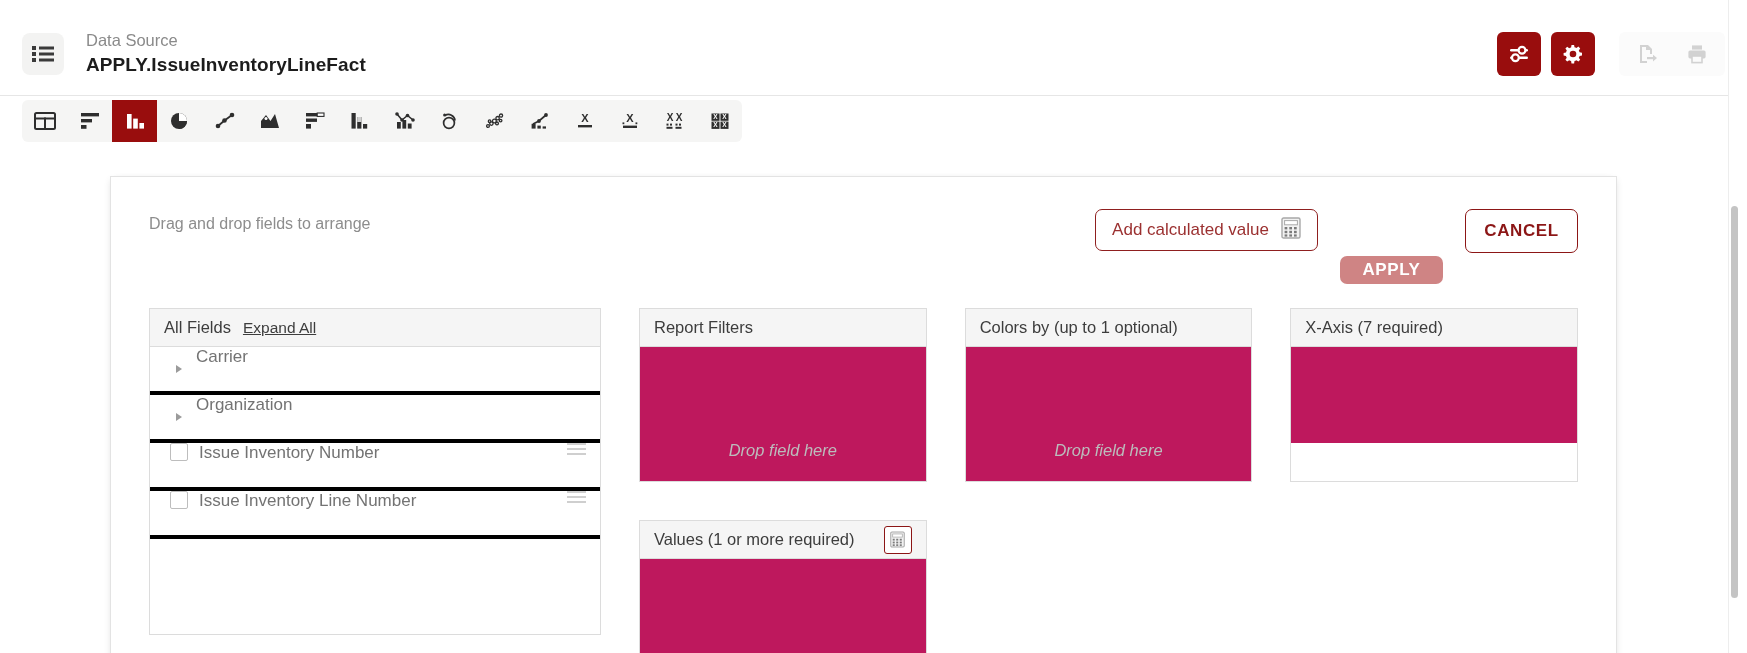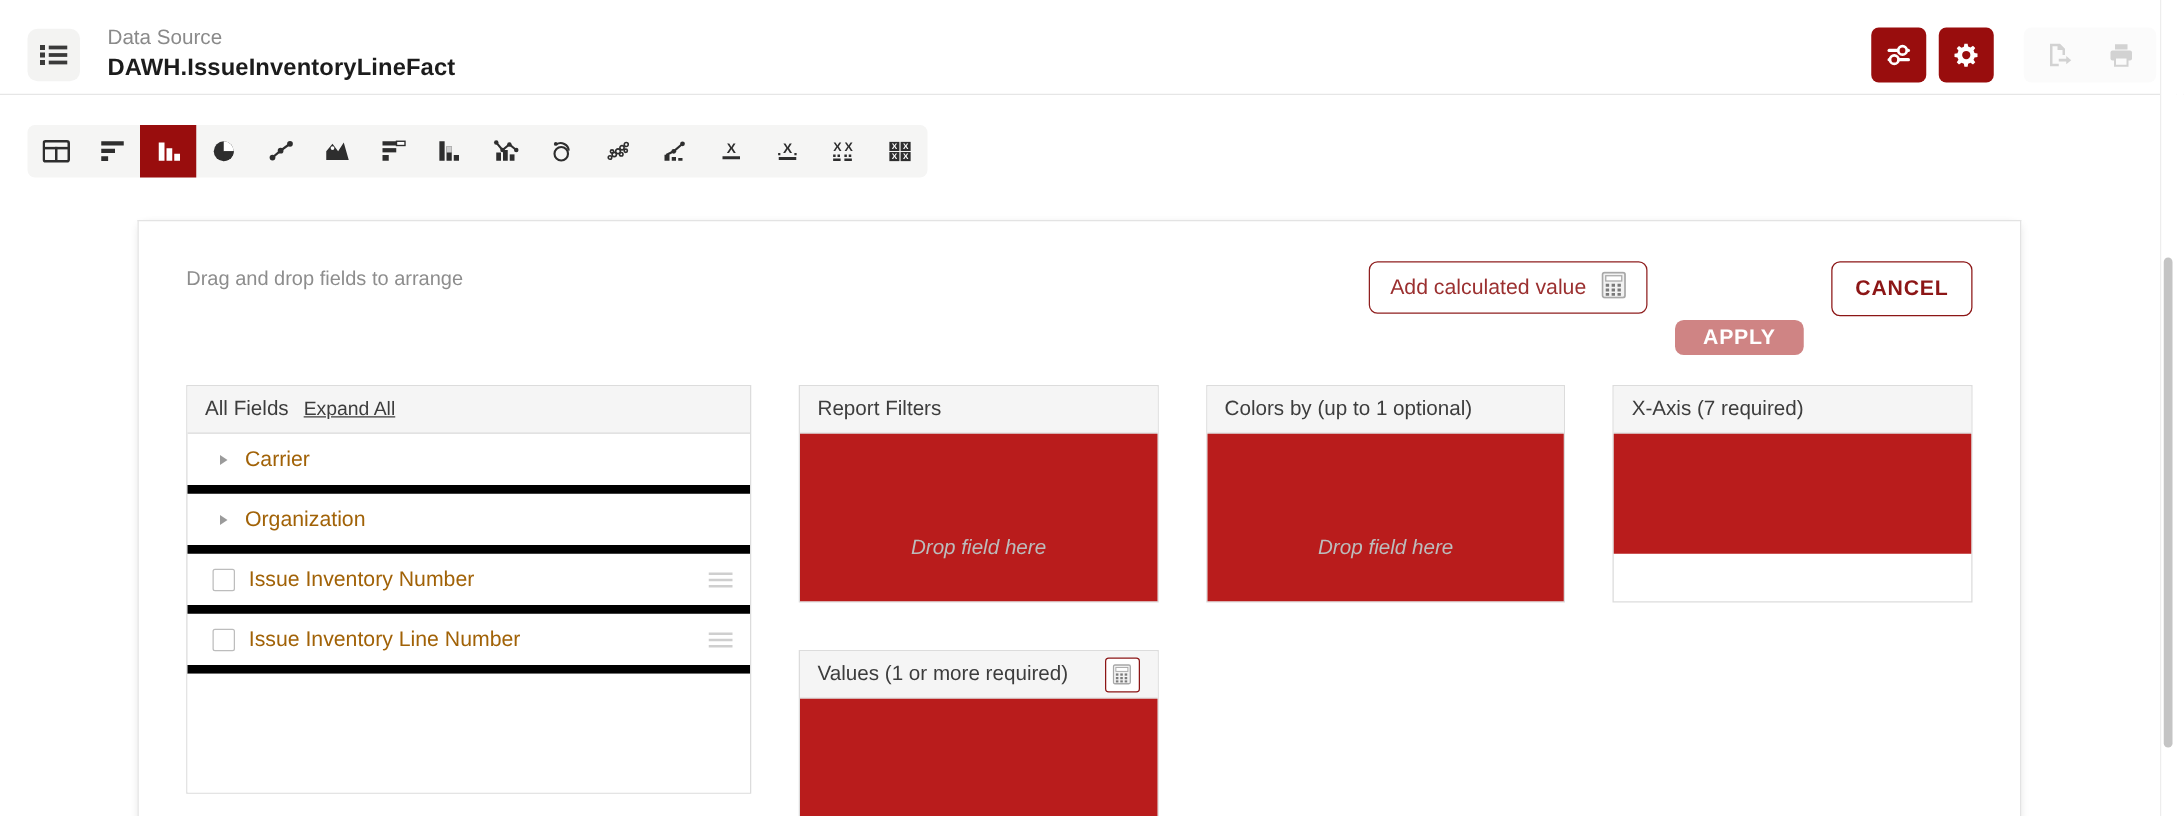--- a/index.html
+++ b/index.html
@@ -7,21 +7,21 @@
     margin: 0; padding: 0;
     width: 1747px; height: 653px;
     background: #ffffff;
     font-family: "Liberation Sans", sans-serif;
     overflow: hidden;
   }
   .app { position: relative; width: 1747px; height: 653px; background: #fff; }
 
   
   .header {
-    position: absolute; top: 0; left: 0; right: 0; height: 76px;
+    position: absolute; top: 0; left: 0; right: 0; height: 96px;
     border-bottom: 1px solid #e6e6e6;
     display: flex; align-items: center;
     padding: 12px 22px 0 22px;
   }
   .ds-icon-box {
     width: 42px; height: 42px; border-radius: 8px; background: #f3f3f2;
     display: flex; align-items: center; justify-content: center;
     flex: 0 0 auto;
   }
   .ds-text { margin-left: 22px; line-height: 1.25; }
@@ -108,44 +108,44 @@
   }
   .calc-chip {
     margin-left: auto; width: 28px; height: 28px; border: 1px solid #8c1616;
     border-radius: 3px; display: flex; align-items: center; justify-content: center;
     background: #fff; cursor: pointer;
   }
 
   
   .fields-list { height: 287px; }
   .field-row {
-    height: 48px; display: flex; align-items: center; padding: 0 14px;
-    border-bottom: 7px solid #000000; font-size: 17px; color: #a16207;
+    height: 48px; display: flex; padding: 0 14px;
+    border-bottom: 4px solid #000000; font-size: 17px; color: #737373;
     cursor: pointer;
   }
   .field-row:last-child { border-bottom: 1px solid #e8e8e8; }
   .caret {
     width: 18px; display: flex; align-items: center; justify-content: center;
     margin-left: 6px; margin-right: 8px;
   }
   .cbox {
     width: 18px; height: 18px; border: 1px solid #bdbdbd; background: #fff;
     border-radius: 2px; margin-left: 6px; margin-right: 11px; flex: 0 0 auto;
     cursor: pointer;
   }
   .drag-handle { margin-left: auto; display:flex; flex-direction:column; gap:3px; cursor: grab; }
   .drag-handle i { display:block; width:19px; height:2px; background:#cfcfcf; }
   .list-filler { background: #fff; height: 95px; }
 
   
   .dz { display: flex; flex-direction: column; }
   .dz-body {
-    position: relative; background: #b91c1c;
+    position: relative; background: #be185d;
     display: flex; align-items: flex-end; justify-content: center;
-    padding-bottom: 33px;
+    padding-bottom: 21px;
   }
   .dz-body.tall { height: 134px; }
   .dz-body.short { height: 96px; }
   .dz-hint { font-size: 16.5px; color: #bcbcbc; font-style: italic; }
 
   
   .scroll-track {
     position: absolute; right: 6px; top: 0; width: 13px; height: 653px;
     background: #fff; border-left: 1px solid #ededed;
   }
@@ -168,21 +168,21 @@
         <rect x="0" y="1" width="4" height="4" fill="#3a3a3a"></rect>
         <rect x="0" y="7" width="4" height="4" fill="#3a3a3a"></rect>
         <rect x="0" y="13" width="4" height="4" fill="#3a3a3a"></rect>
         <rect x="7" y="1.5" width="15" height="3" fill="#3a3a3a"></rect>
         <rect x="7" y="7.5" width="15" height="3" fill="#3a3a3a"></rect>
         <rect x="7" y="13.5" width="15" height="3" fill="#3a3a3a"></rect>
       </svg>
     </div>
     <div class="ds-text">
       <div class="ds-label">Data Source</div>
-      <div class="ds-value">DAWH.IssueInventoryLineFact</div>
+      <div class="ds-value">APPLY.IssueInventoryLineFact</div>
     </div>
 
     <div class="header-actions">
       <button class="hbtn primary">
         <svg width="24" height="24" viewBox="0 0 24 24">
           <rect x="3" y="7" width="18" height="2.6" rx="1.3" fill="#fff"></rect>
           <rect x="3" y="14.4" width="18" height="2.6" rx="1.3" fill="#fff"></rect>
           <circle cx="15" cy="8.3" r="3.4" fill="#990d0d" stroke="#fff" stroke-width="2.2"></circle>
           <circle cx="8.4" cy="15.7" r="3.4" fill="#990d0d" stroke="#fff" stroke-width="2.2"></circle>
         </svg>

